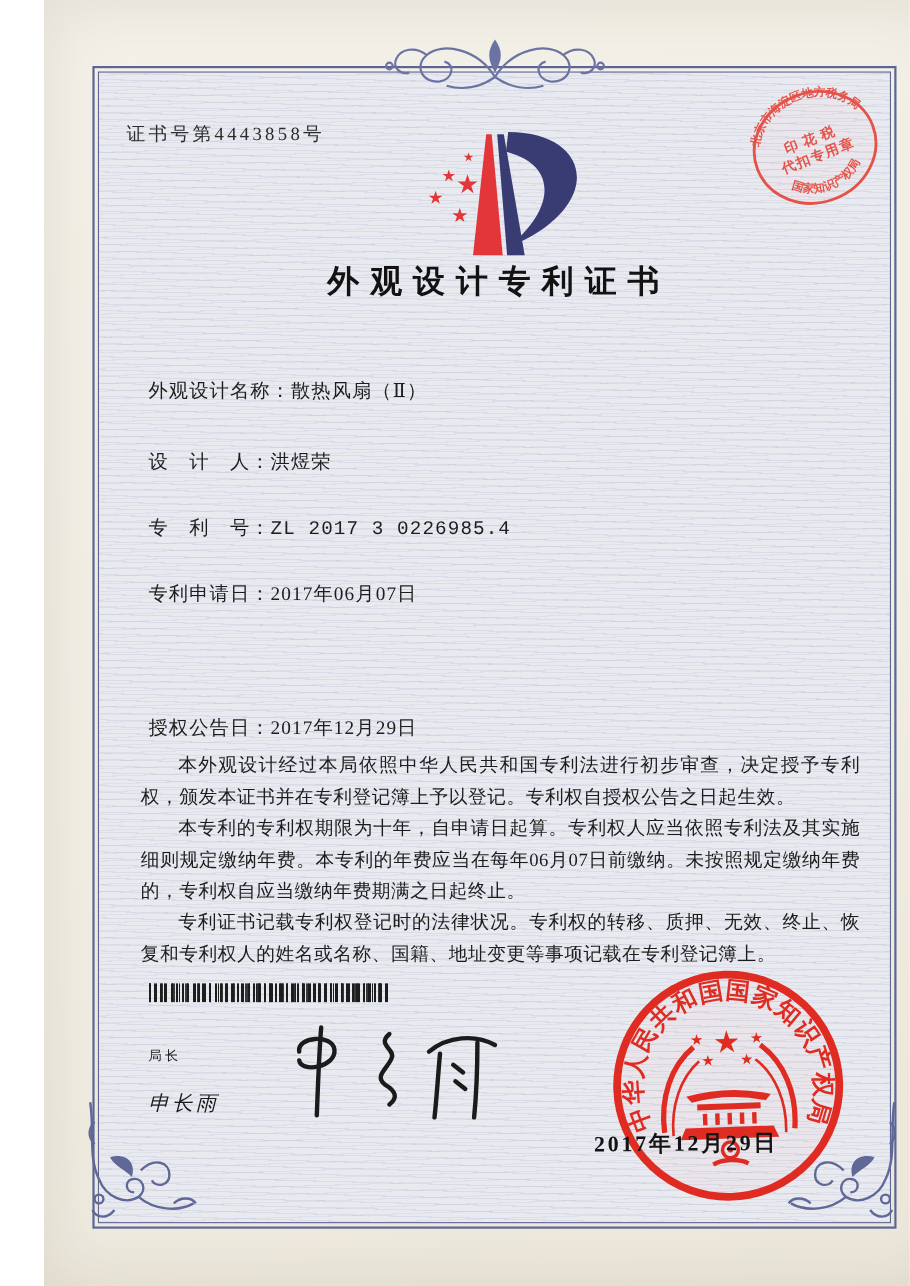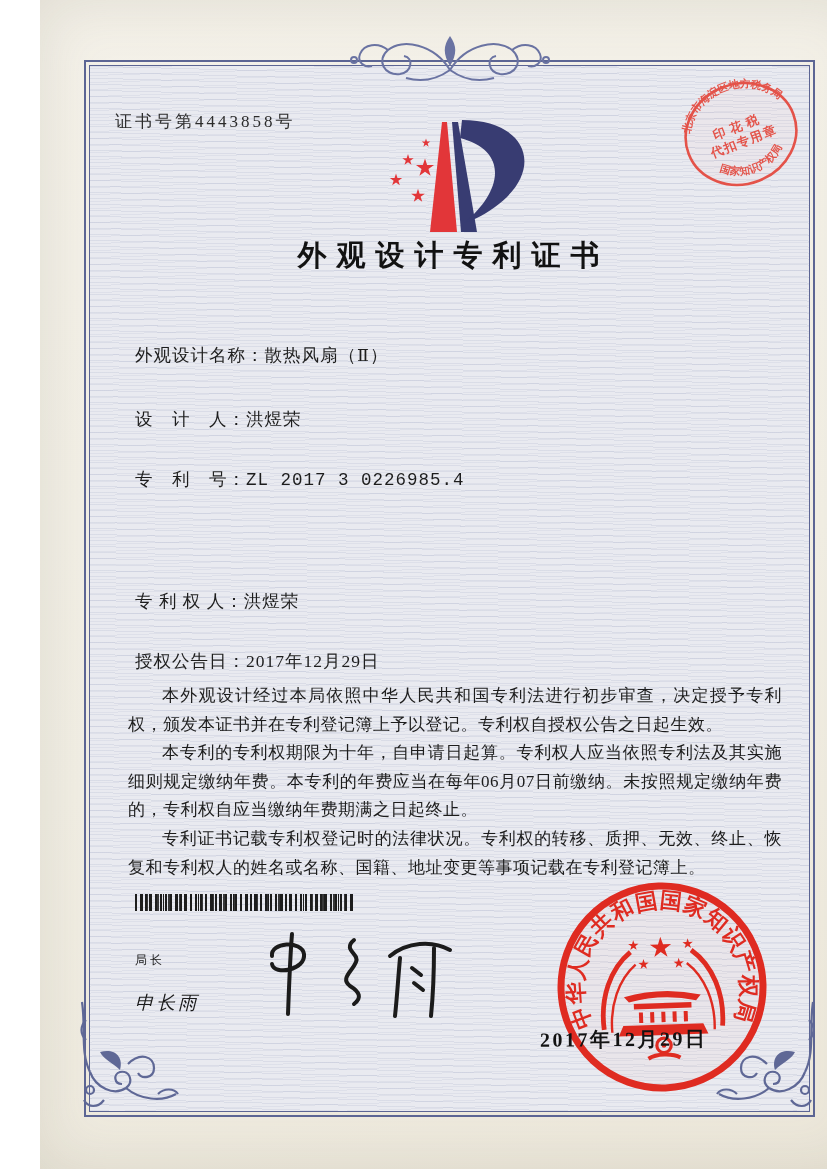--- a/index.html
+++ b/index.html
@@ -117,21 +117,21 @@
     <use href="#lstar" transform="translate(49,50) scale(0.95)" fill="#e23639"></use>
     <use href="#lstar" transform="translate(20,62) scale(0.65)" fill="#e23639"></use>
     <use href="#lstar" transform="translate(42,78) scale(0.72)" fill="#e23639"></use>
   </svg>
 
   <div class="abs title">外观设计专利证书</div>
 
   <div class="abs field f1"><span>设　计　人：</span><span>洪煜荣</span></div>
   <div class="abs field f0"><span>外观设计名称：</span><span>散热风扇（Ⅱ）</span></div>
   <div class="abs field f2"><span>专　利　号：</span><span>ZL 2017 3 0226985.4</span></div>
-  <div class="abs field f4"><span>专 利 权 人：</span><span>洪煜荣</span></div>
+  <div class="abs field f3"><span>专利申请日：</span><span>2017年06月07日</span></div>
   <div class="abs field f5"><span>授权公告日：</span><span>2017年12月29日</span></div>
 
   <div class="abs body-text">
     <p>本外观设计经过本局依照中华人民共和国专利法进行初步审查，决定授予专利权，颁发本证书并在专利登记簿上予以登记。专利权自授权公告之日起生效。</p>
     <p>本专利的专利权期限为十年，自申请日起算。专利权人应当依照专利法及其实施细则规定缴纳年费。本专利的年费应当在每年06月07日前缴纳。未按照规定缴纳年费的，专利权自应当缴纳年费期满之日起终止。</p>
     <p>专利证书记载专利权登记时的法律状况。专利权的转移、质押、无效、终止、恢复和专利权人的姓名或名称、国籍、地址变更等事项记载在专利登记簿上。</p>
   </div>
 
   <div class="abs barcode"></div>
 

